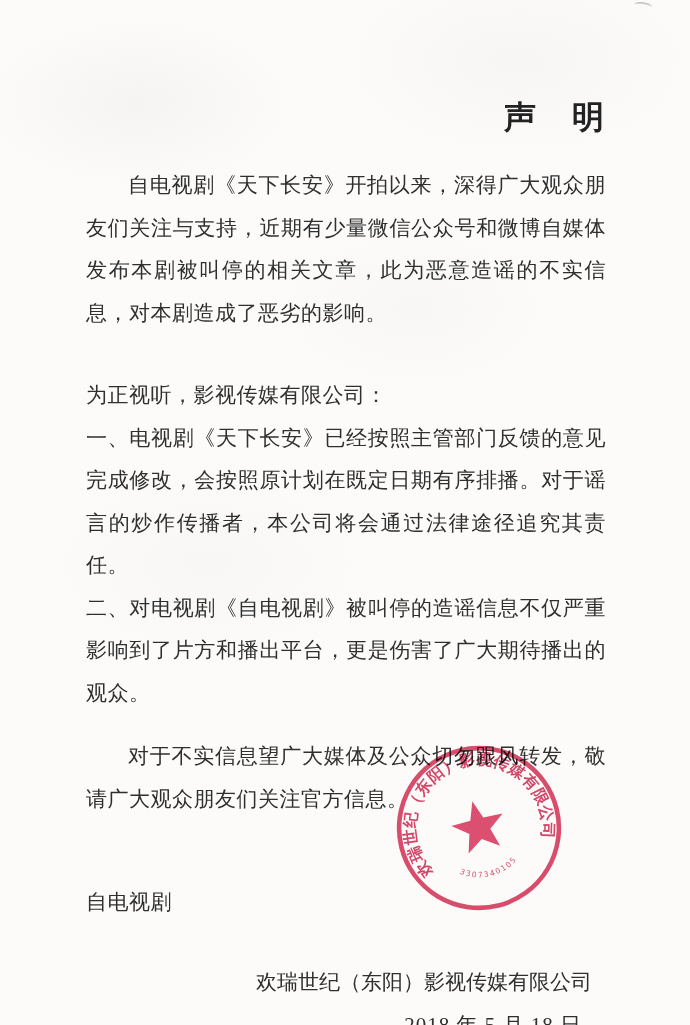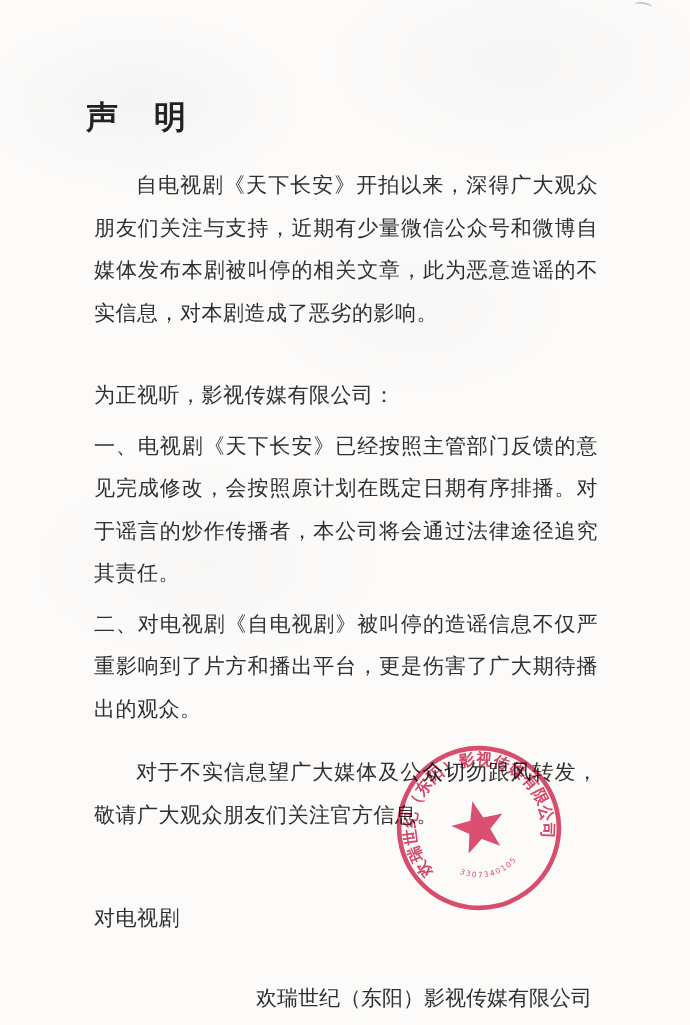--- a/index.html
+++ b/index.html
@@ -15,28 +15,28 @@
       radial-gradient(280px 160px at 30% 55%, rgba(120,120,125,0.03), transparent 65%),
       #fcfbfa;
     font-family: "Liberation Serif", "DejaVu Serif", serif;
     color: #2f2f2f;
     box-sizing: border-box;
     padding: 96px 84px 0 86px;
     overflow: hidden;
   }
   .title {
     margin: 0 0 24px 0;
-    text-align: left;
+    text-align: right;
     font-size: 32px;
     font-weight: 600;
     color: #222;
     letter-spacing: 2px;
   }
   .para {
-    margin: 8px;
+    margin: 0;
     font-size: 21px;
     line-height: 42.5px;
     text-align: justify;
     letter-spacing: 0.5px;
   }
   .indent { text-indent: 2em; }
   .gap-lg { margin-top: 40px; }
   .gap-sm { margin-top: 21px; }
   .closing { margin-top: 61px; }
   .signature {
@@ -99,21 +99,21 @@
   <p class="para indent">自电视剧《天下长安》开拍以来，深得广大观众朋友们关注与支持，近期有少量微信公众号和微博自媒体发布本剧被叫停的相关文章，此为恶意造谣的不实信息，对本剧造成了恶劣的影响。</p>
 
   <p class="para gap-lg">为正视听，影视传媒有限公司：</p>
 
   <p class="para">一、电视剧《天下长安》已经按照主管部门反馈的意见完成修改，会按照原计划在既定日期有序排播。对于谣言的炒作传播者，本公司将会通过法律途径追究其责任。</p>
 
   <p class="para">二、对电视剧《自电视剧》被叫停的造谣信息不仅严重影响到了片方和播出平台，更是伤害了广大期待播出的观众。</p>
 
   <p class="para indent gap-sm">对于不实信息望广大媒体及公众切勿跟风转发，敬请广大观众朋友们关注官方信息。</p>
 
-  <p class="para closing">对电视剧</p>
+  <p class="para closing">自电视剧</p>
 
   <div class="signature">
     <div class="company">欢瑞世纪（东阳）影视传媒有限公司</div>
     <div class="date">2018 年 5 月 18 日</div>
   </div>
 
   <svg class="seal" viewBox="0 0 164 164" aria-hidden="true">
     <circle class="ring" cx="82" cy="82" r="78"></circle>
     <defs>
       <path id="sealArc" d="M 28.3 113 A 62 62 0 1 1 135.7 113" fill="none"></path>

